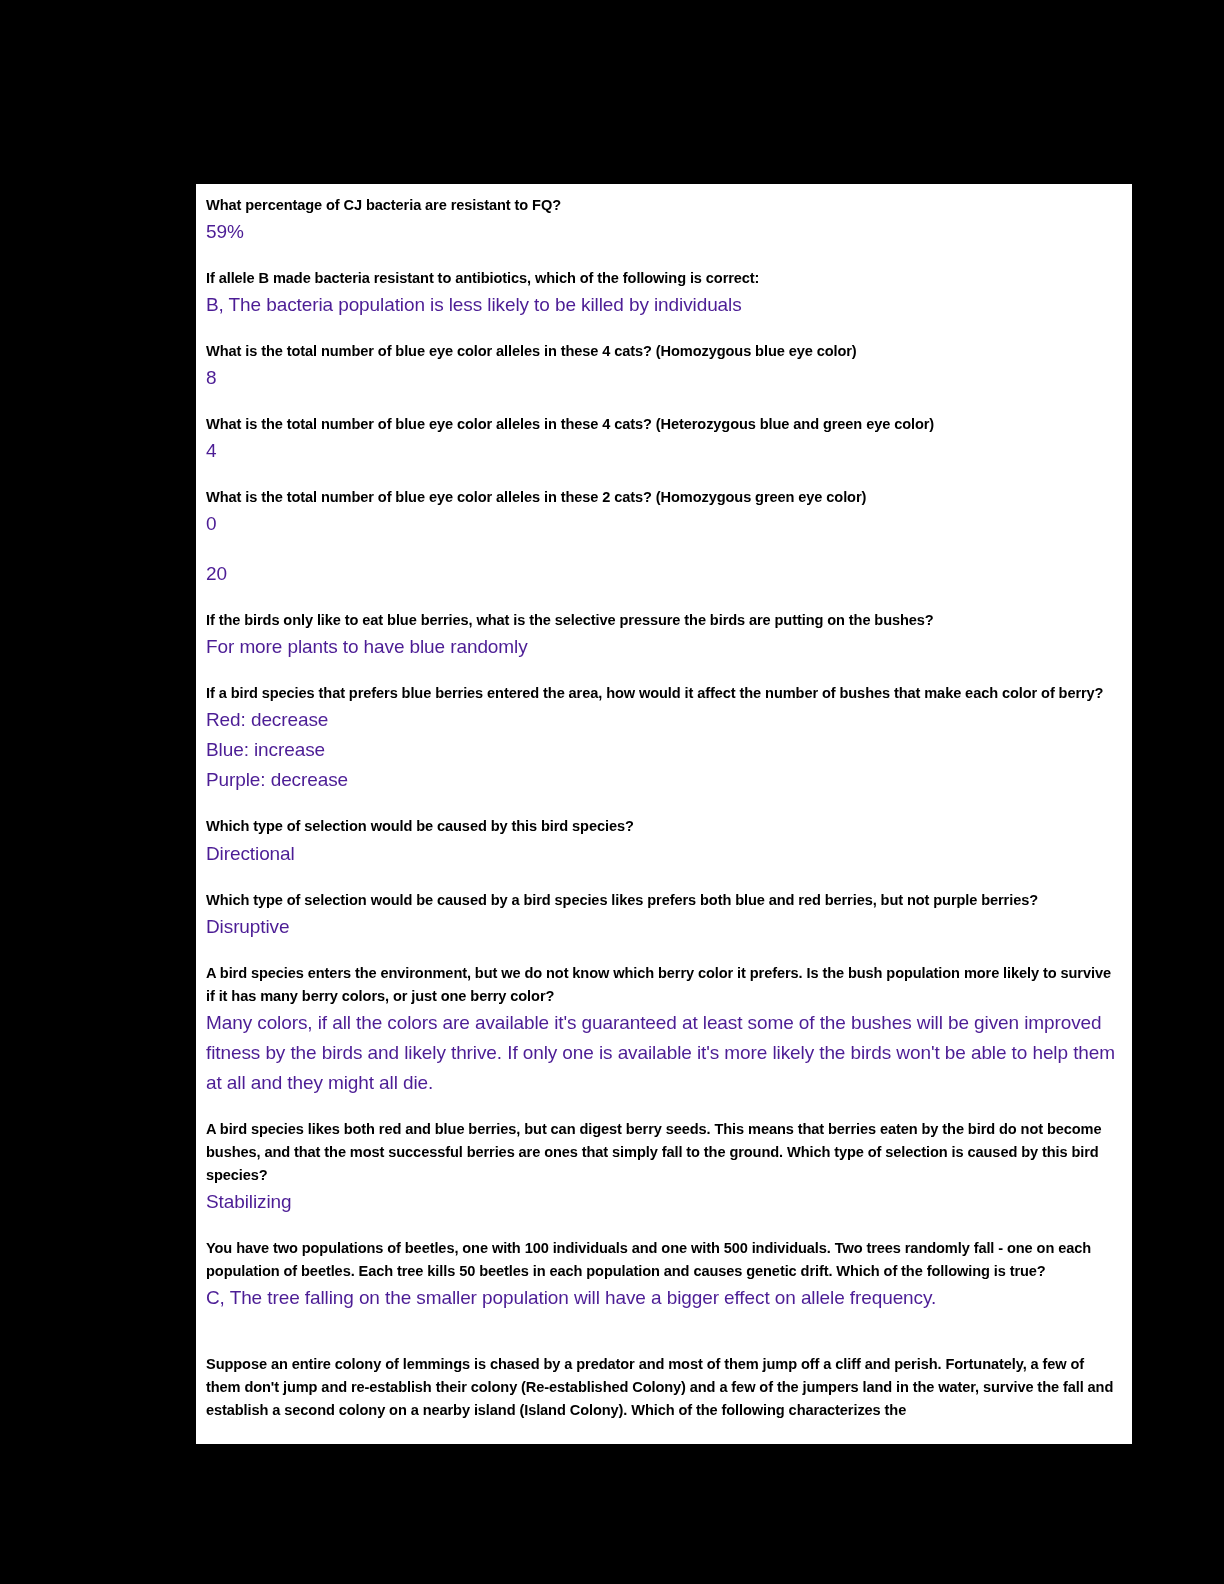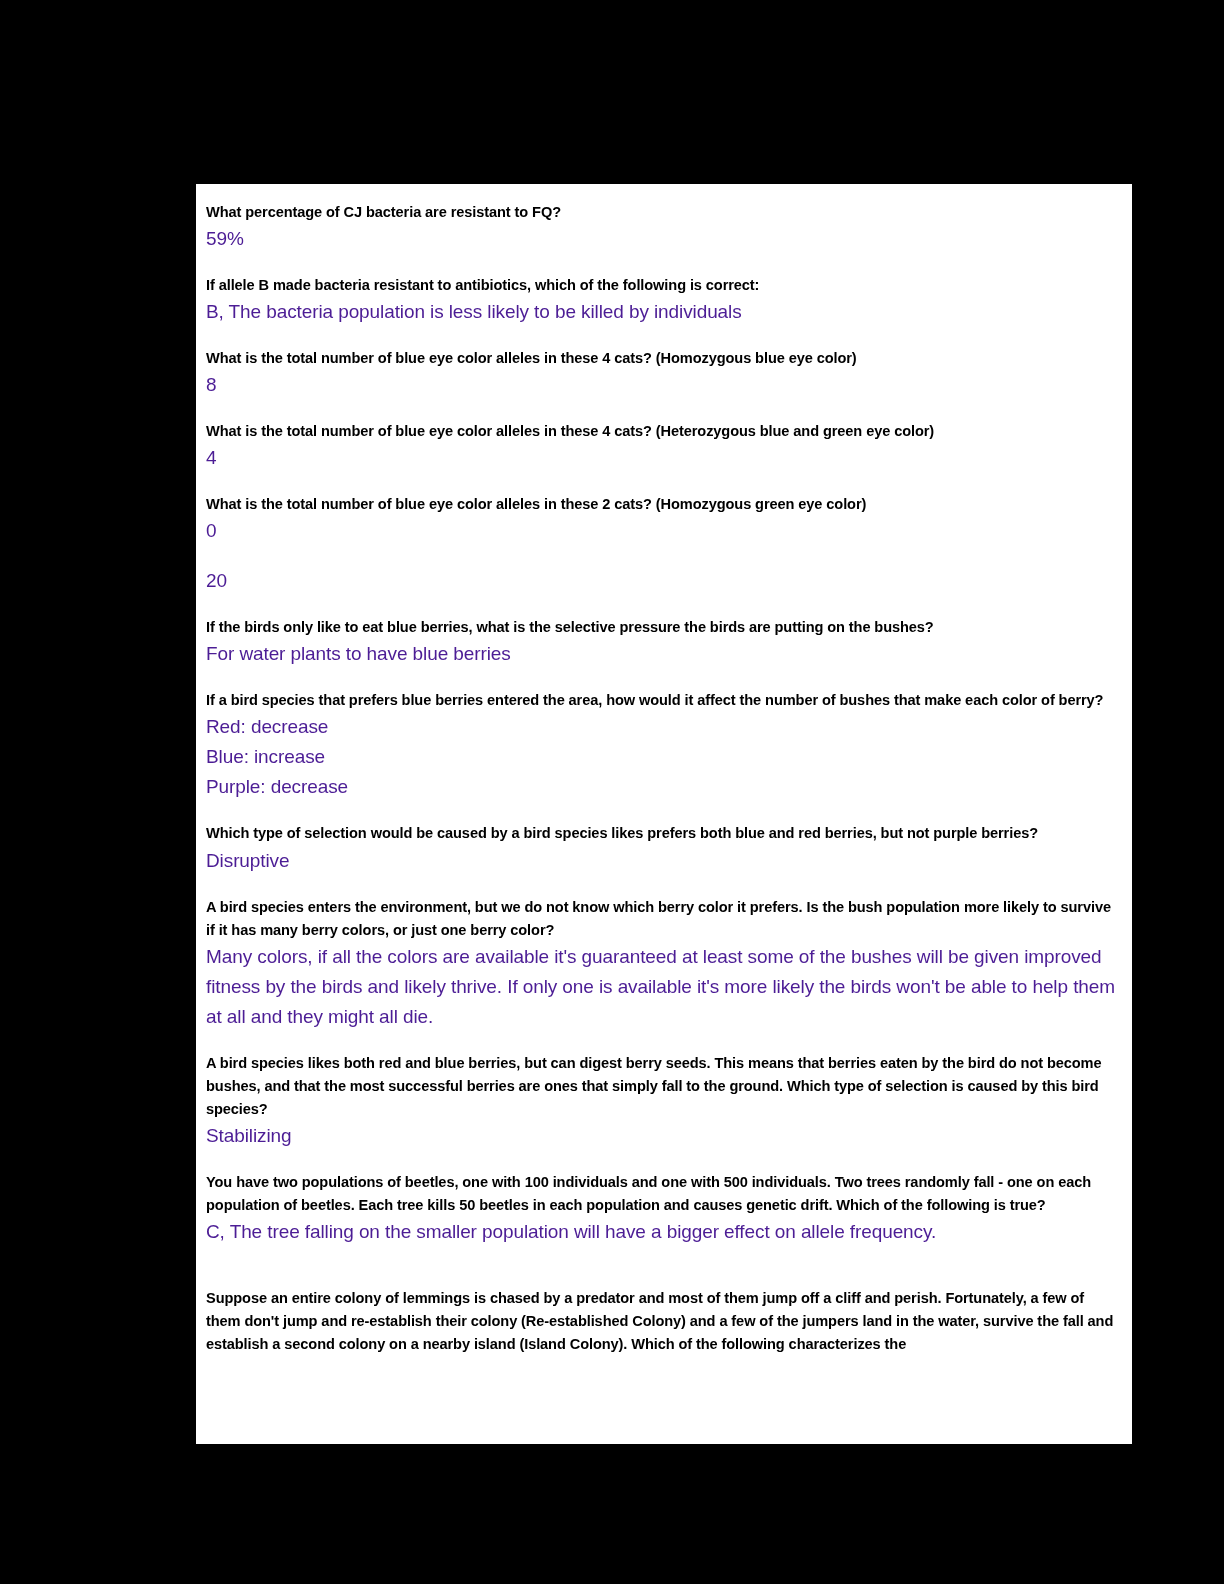--- a/index.html
+++ b/index.html
@@ -24,21 +24,21 @@
   .page-sheet {
     position: absolute;
     left: 136px;
     top: 140px;
     width: 936px;
     height: 1260px;
     background: #ffffff;
     overflow: hidden;
   }
   .doc-body {
-    padding: 17px 12px 0 10px;
+    padding: 10px 12px 0 10px;
     box-sizing: border-box;
   }
   .qa-block {
     margin-bottom: 20px;
   }
   .q-text {
     font-weight: bold;
     font-size: 14.6px;
     line-height: 1.58;
     color: #000000;
@@ -90,30 +90,34 @@
         <div class="a-text a-line">0</div>
       </div>
 
       <div class="qa-block">
         <div class="a-text a-line">20</div>
       </div>
 
 
       <div class="qa-block">
         <div class="q-text">If the birds only like to eat blue berries, what is the selective pressure the birds are putting on the bushes?</div>
-        <div class="a-text a-line">For water plants to have blue berries</div>
+        <div class="a-text a-line">For more plants to have blue randomly</div>
       </div>
 
       <div class="qa-block">
         <div class="q-text">If a bird species that prefers blue berries entered the area, how would it affect the number of bushes that make each color of berry?</div>
         <div class="a-text a-line">Red: decrease</div>
         <div class="a-text a-line">Blue: increase</div>
         <div class="a-text a-line">Purple: decrease</div>
       </div>
 
+      <div class="qa-block">
+        <div class="q-text">Which type of selection would be caused by this bird species?</div>
+        <div class="a-text a-line">Directional</div>
+      </div>
 
       <div class="qa-block">
         <div class="q-text">Which type of selection would be caused by a bird species likes prefers both blue and red berries, but not purple berries?</div>
         <div class="a-text a-line">Disruptive</div>
       </div>
 
       <div class="qa-block">
         <div class="q-text">A bird species enters the environment, but we do not know which berry color it prefers. Is the bush population more likely to survive if it has many berry colors, or just one berry color?</div>
         <div class="a-text a-line">Many colors, if all the colors are available it's guaranteed at least some of the bushes will be given improved fitness by the birds and likely thrive. If only one is available it's more likely the birds won't be able to help them at all and they might all die.</div>
       </div>

